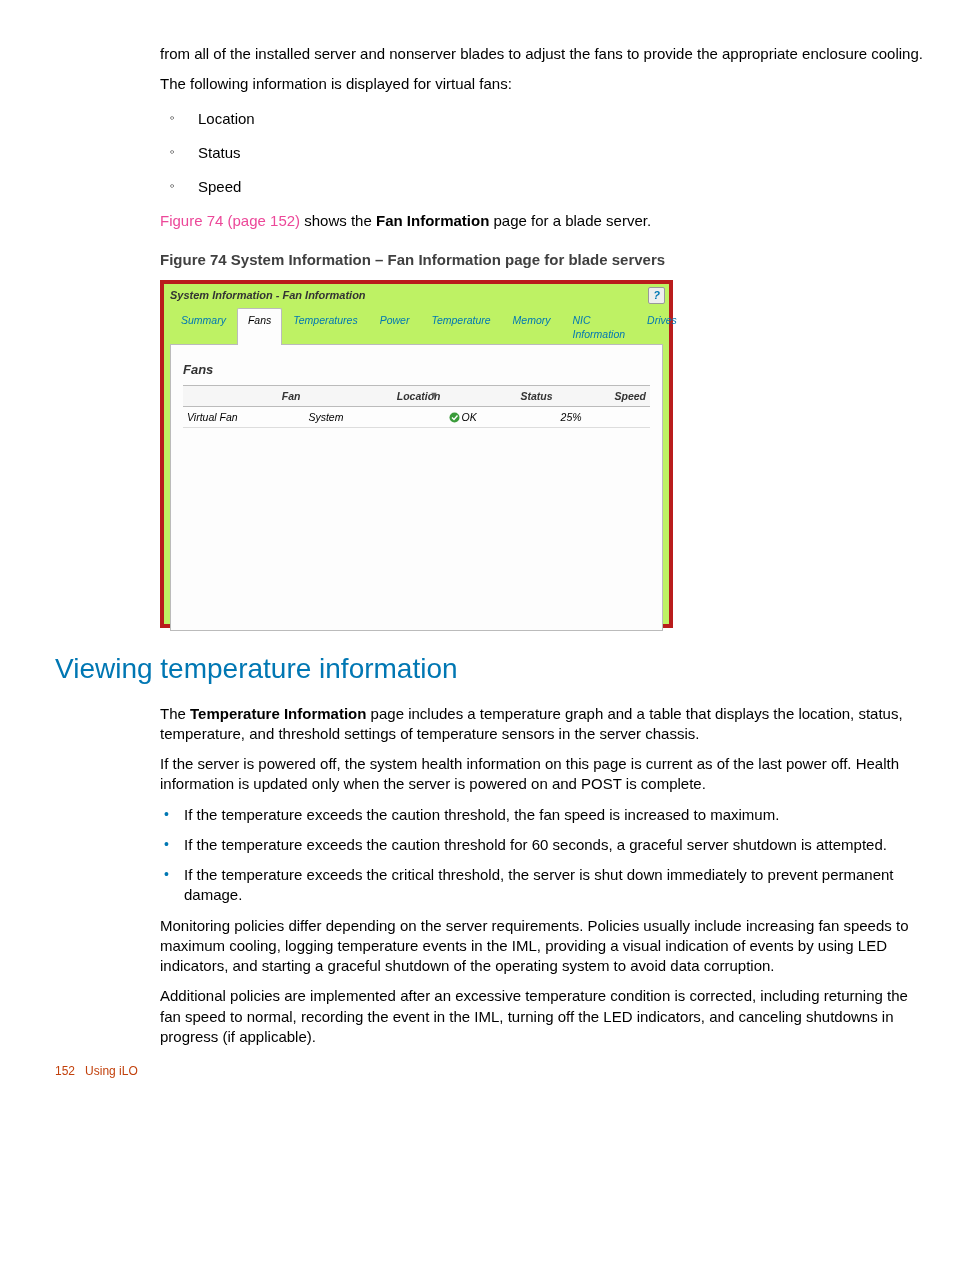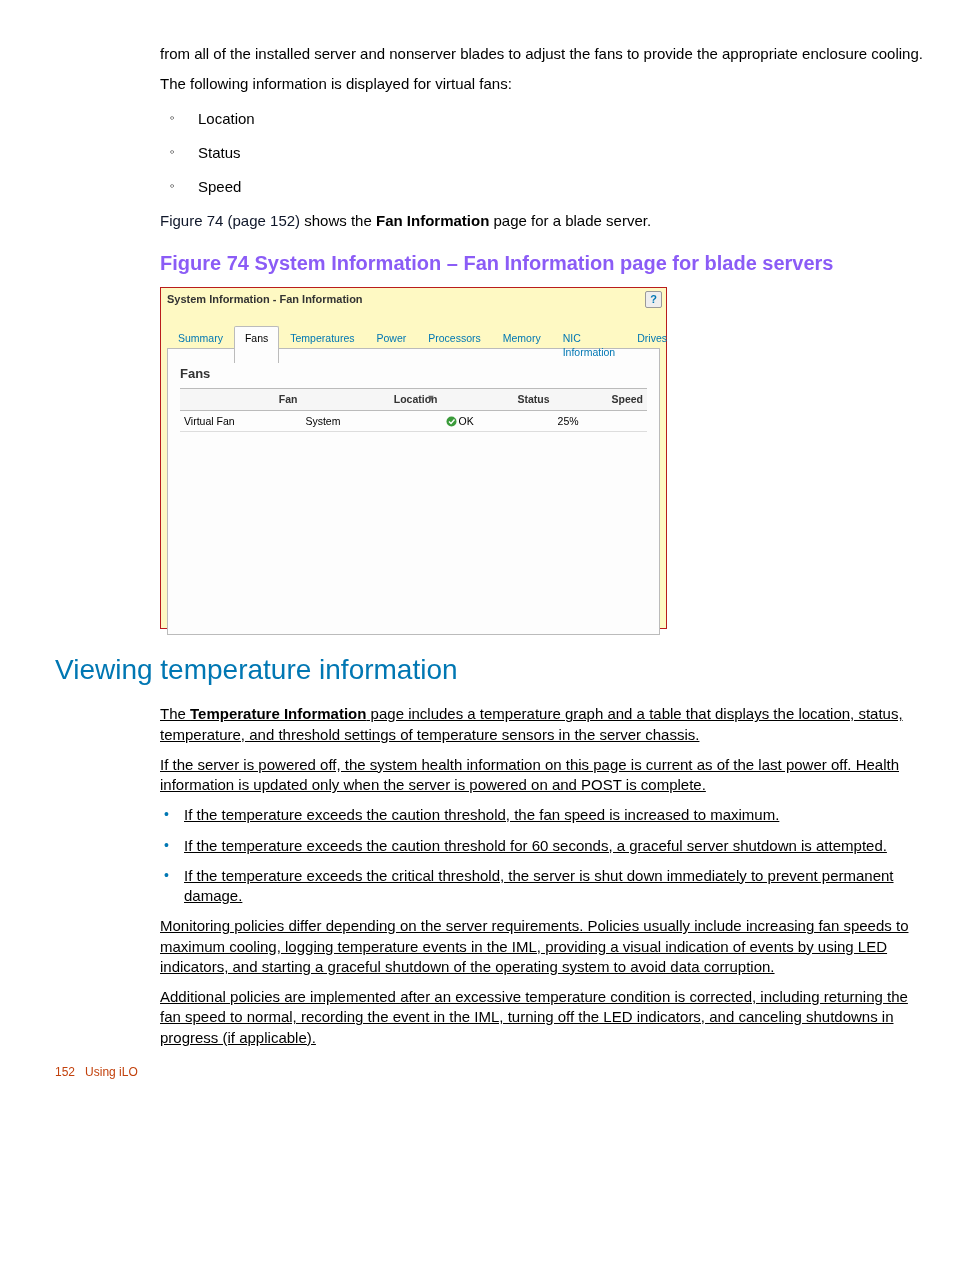--- a/index.html
+++ b/index.html
@@ -10,21 +10,21 @@
     padding: 40px 30px 20px 55px;
     width: 954px;
     box-sizing: border-box;
     line-height: 1.35;
   }
   .content {
     margin-left: 105px;
     width: 770px;
   }
   p { margin: 4px 0 10px 0; }
-  a.xref { color: #0f172a; text-decoration: none; text-align: center; }
+  a.xref { color: #ec4899; text-decoration: none; text-align: center; }
   .bold { font-weight: bold; }
 
   ul.circle {
     list-style: none;
     padding-left: 0;
     margin: 8px 0 10px 0;
   }
   ul.circle > li {
     position: relative;
     padding-left: 38px;
@@ -52,44 +52,45 @@
   ul.dot > li::before {
     content: "•";
     position: absolute;
     left: 4px;
     top: 0;
     font-size: 14px;
     color: #0077b3;
   }
 
   .fig-caption {
-    color: #8b5cf6;
+    color: #404040;
     font-weight: bold;
     margin-top: 18px;
     margin-bottom: 10px;
-    font-size: 20px;
+    font-size: 15px;
   }
 
   h2.section {
     font-family: Arial, Helvetica, sans-serif;
     color: #0077b3;
     font-weight: normal;
     font-size: 28px;
     margin: 22px 0 8px 0;
   }
   .h2wrap { margin-left: 0; }
 
   
   .panel {
-    border: 1px solid #b91c1c;
-    background: #fef9c3;
+    border: 4px solid #b91c1c;
+    background: #bef264;
     width: 505px;
     height: 340px;
     position: relative;
     font-size: 11px;
+    font-style: italic;
   }
   .panel-head {
     display: flex;
     align-items: center;
     justify-content: space-between;
     padding: 3px 4px 3px 6px;
   }
   .panel-title { font-weight: bold; color: #333; }
 
   .help-icon {
@@ -111,21 +112,21 @@
     margin: 0 6px;
     gap: 0;
     font-size: 10.5px;
     color: #0077b3;
   }
   .tabs > div {
     padding: 4px 10px;
     border: 1px solid transparent;
     border-bottom: none;
     position: relative;
-    top: 15px;
+    top: 1px;
     cursor: pointer;
   }
   .tabs > div.active {
     border-color: #bbb;
     background: #fdfdfd;
     color: #000;
     border-radius: 2px 2px 0 0;
   }
 
   .panel-body {
@@ -208,21 +209,21 @@
     <div class="panel-head">
       <span class="panel-title">System Information - Fan Information</span>
       <span class="help-icon">?</span>
     </div>
 
     <div class="tabs">
       <div>Summary</div>
       <div class="active">Fans</div>
       <div>Temperatures</div>
       <div>Power</div>
-      <div>Processors</div>
+      <div>Temperature</div>
       <div>Memory</div>
       <div>NIC Information</div>
       <div>Drives</div>
     </div>
 
     <div class="panel-body">
       <div class="h-fans">Fans</div>
 
       <table class="fan">
         <thead>
@@ -252,21 +253,21 @@
       </table>
     </div>
   </div>
 
 </div>
 
 <div class="h2wrap">
   <h2 class="section">Viewing temperature information</h2>
 </div>
 
-<div class="content" style="margin-top:16px;text-decoration:underline;">
+<div class="content" style="margin-top:16px;">
   <p>
     <span>The </span><span class="bold">Temperature Information</span><span> page includes a temperature graph and a table that displays the location, status, temperature, and threshold settings of temperature sensors in the server chassis.</span>
   </p>
   <p>If the server is powered off, the system health information on this page is current as of the last power off. Health information is updated only when the server is powered on and POST is complete.</p>
 
   <ul class="dot">
     <li>If the temperature exceeds the caution threshold, the fan speed is increased to maximum.</li>
     <li>If the temperature exceeds the caution threshold for 60 seconds, a graceful server shutdown is attempted.</li>
     <li>If the temperature exceeds the critical threshold, the server is shut down immediately to prevent permanent damage.</li>
   </ul>

